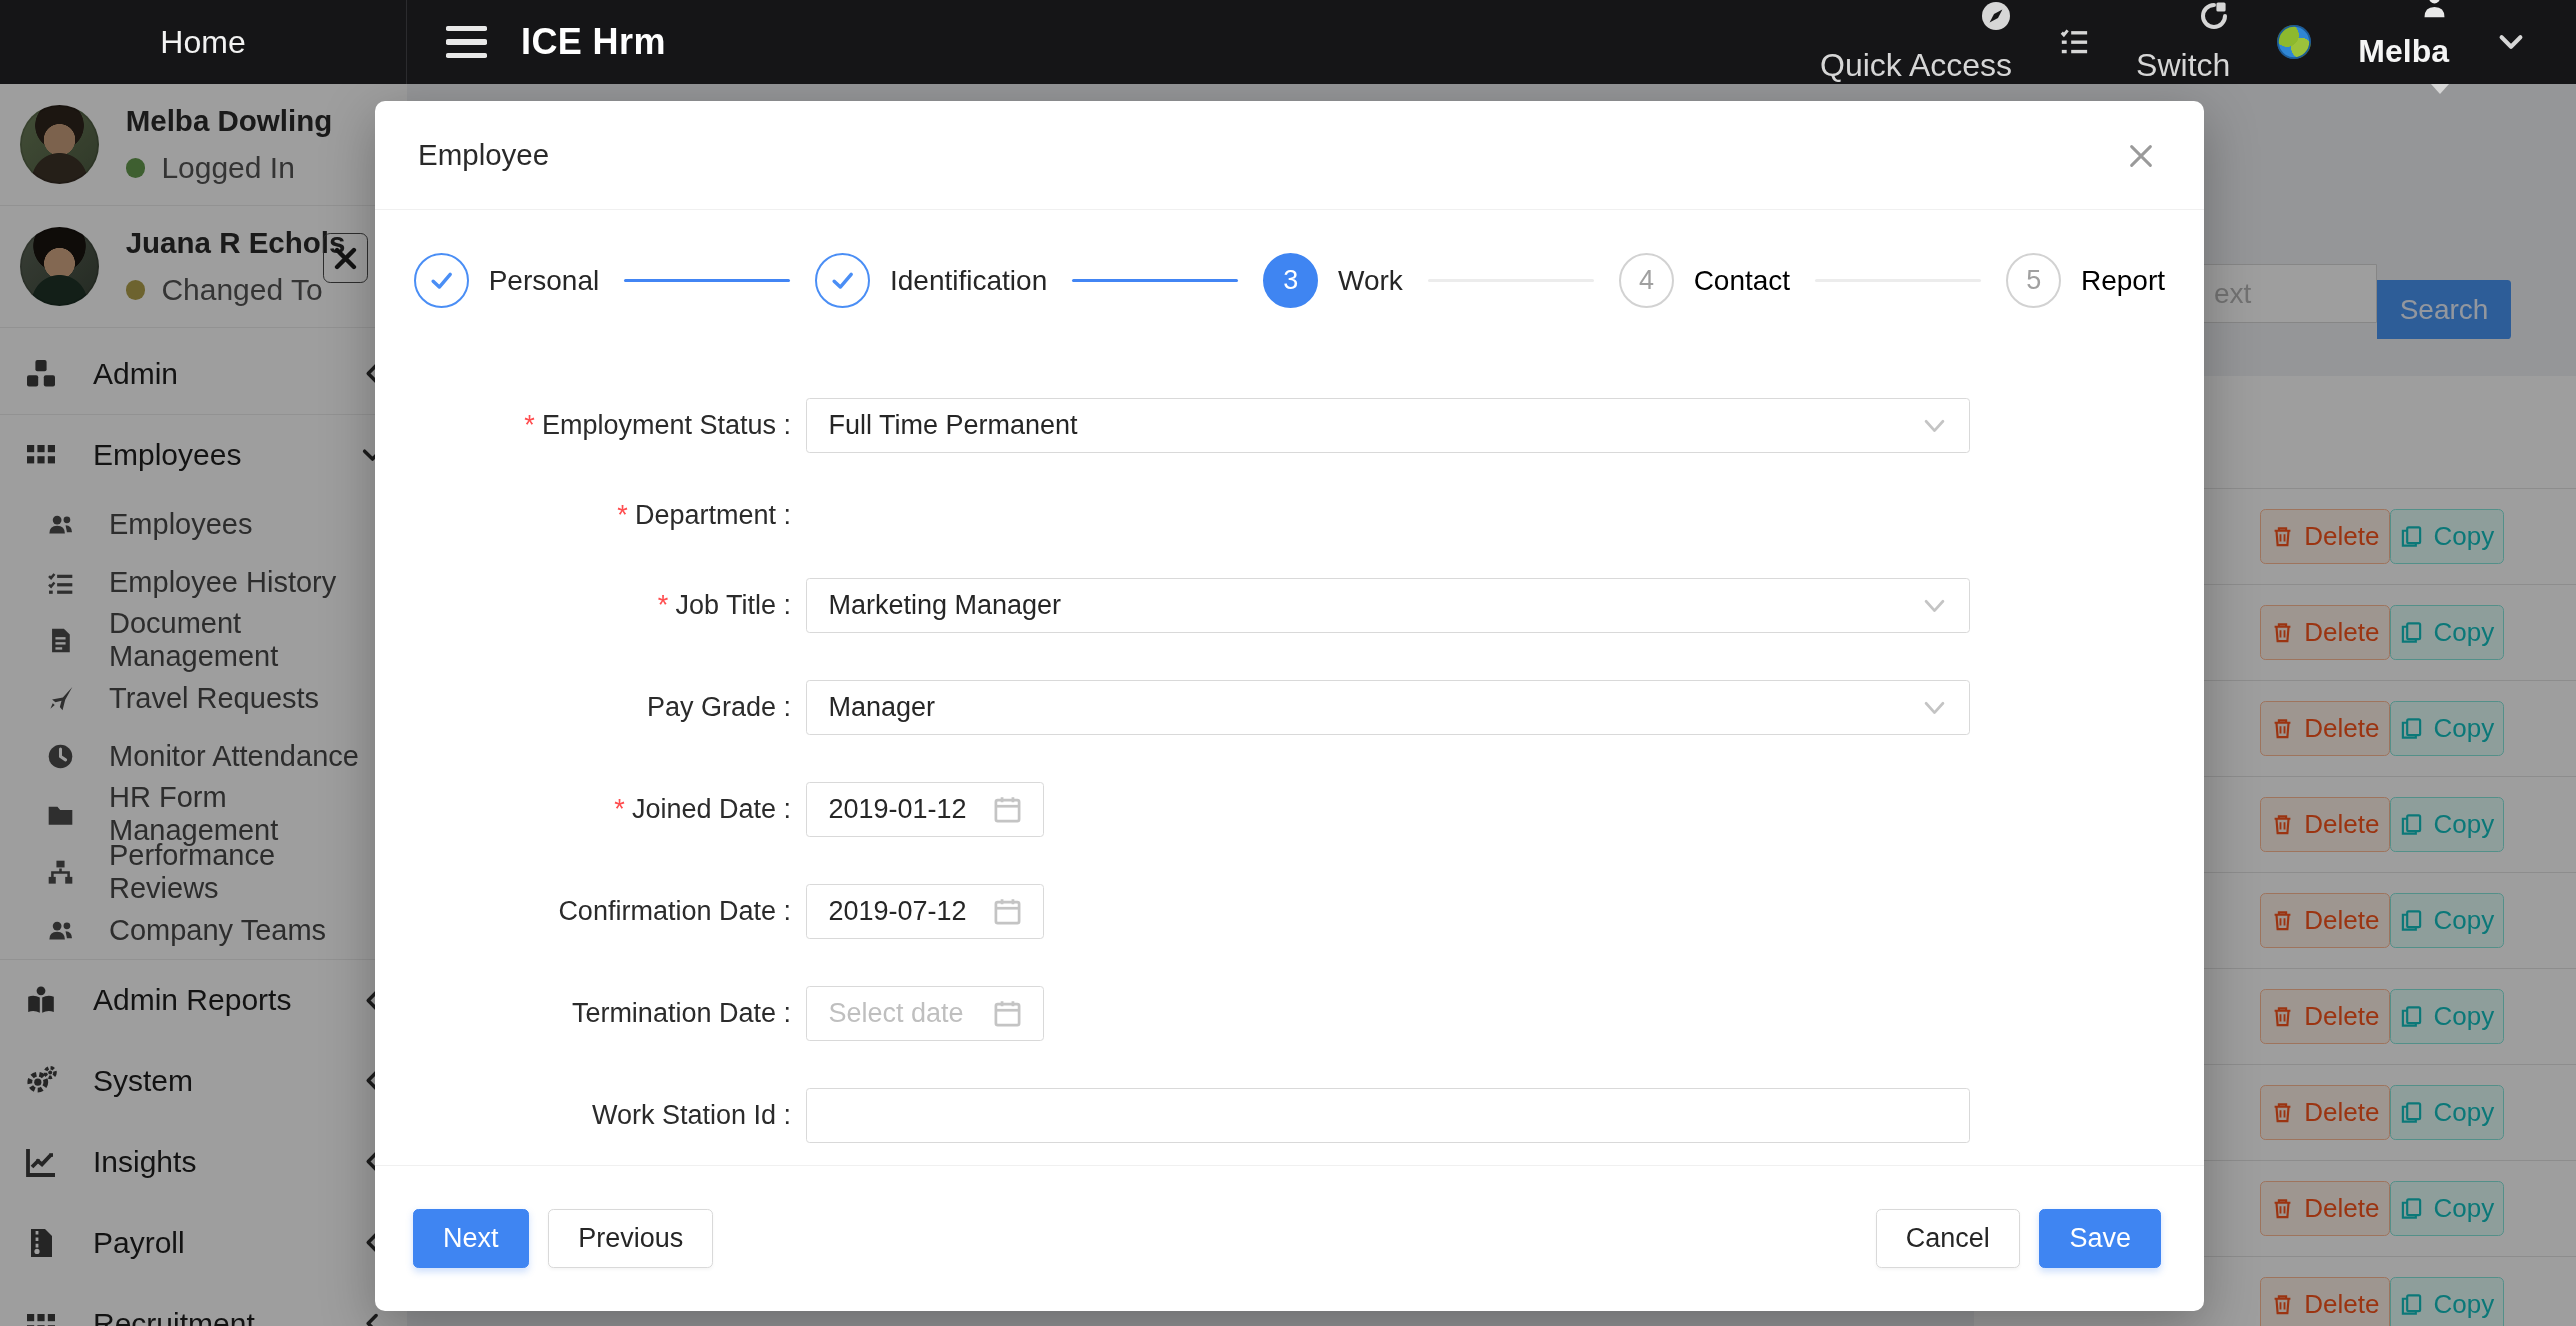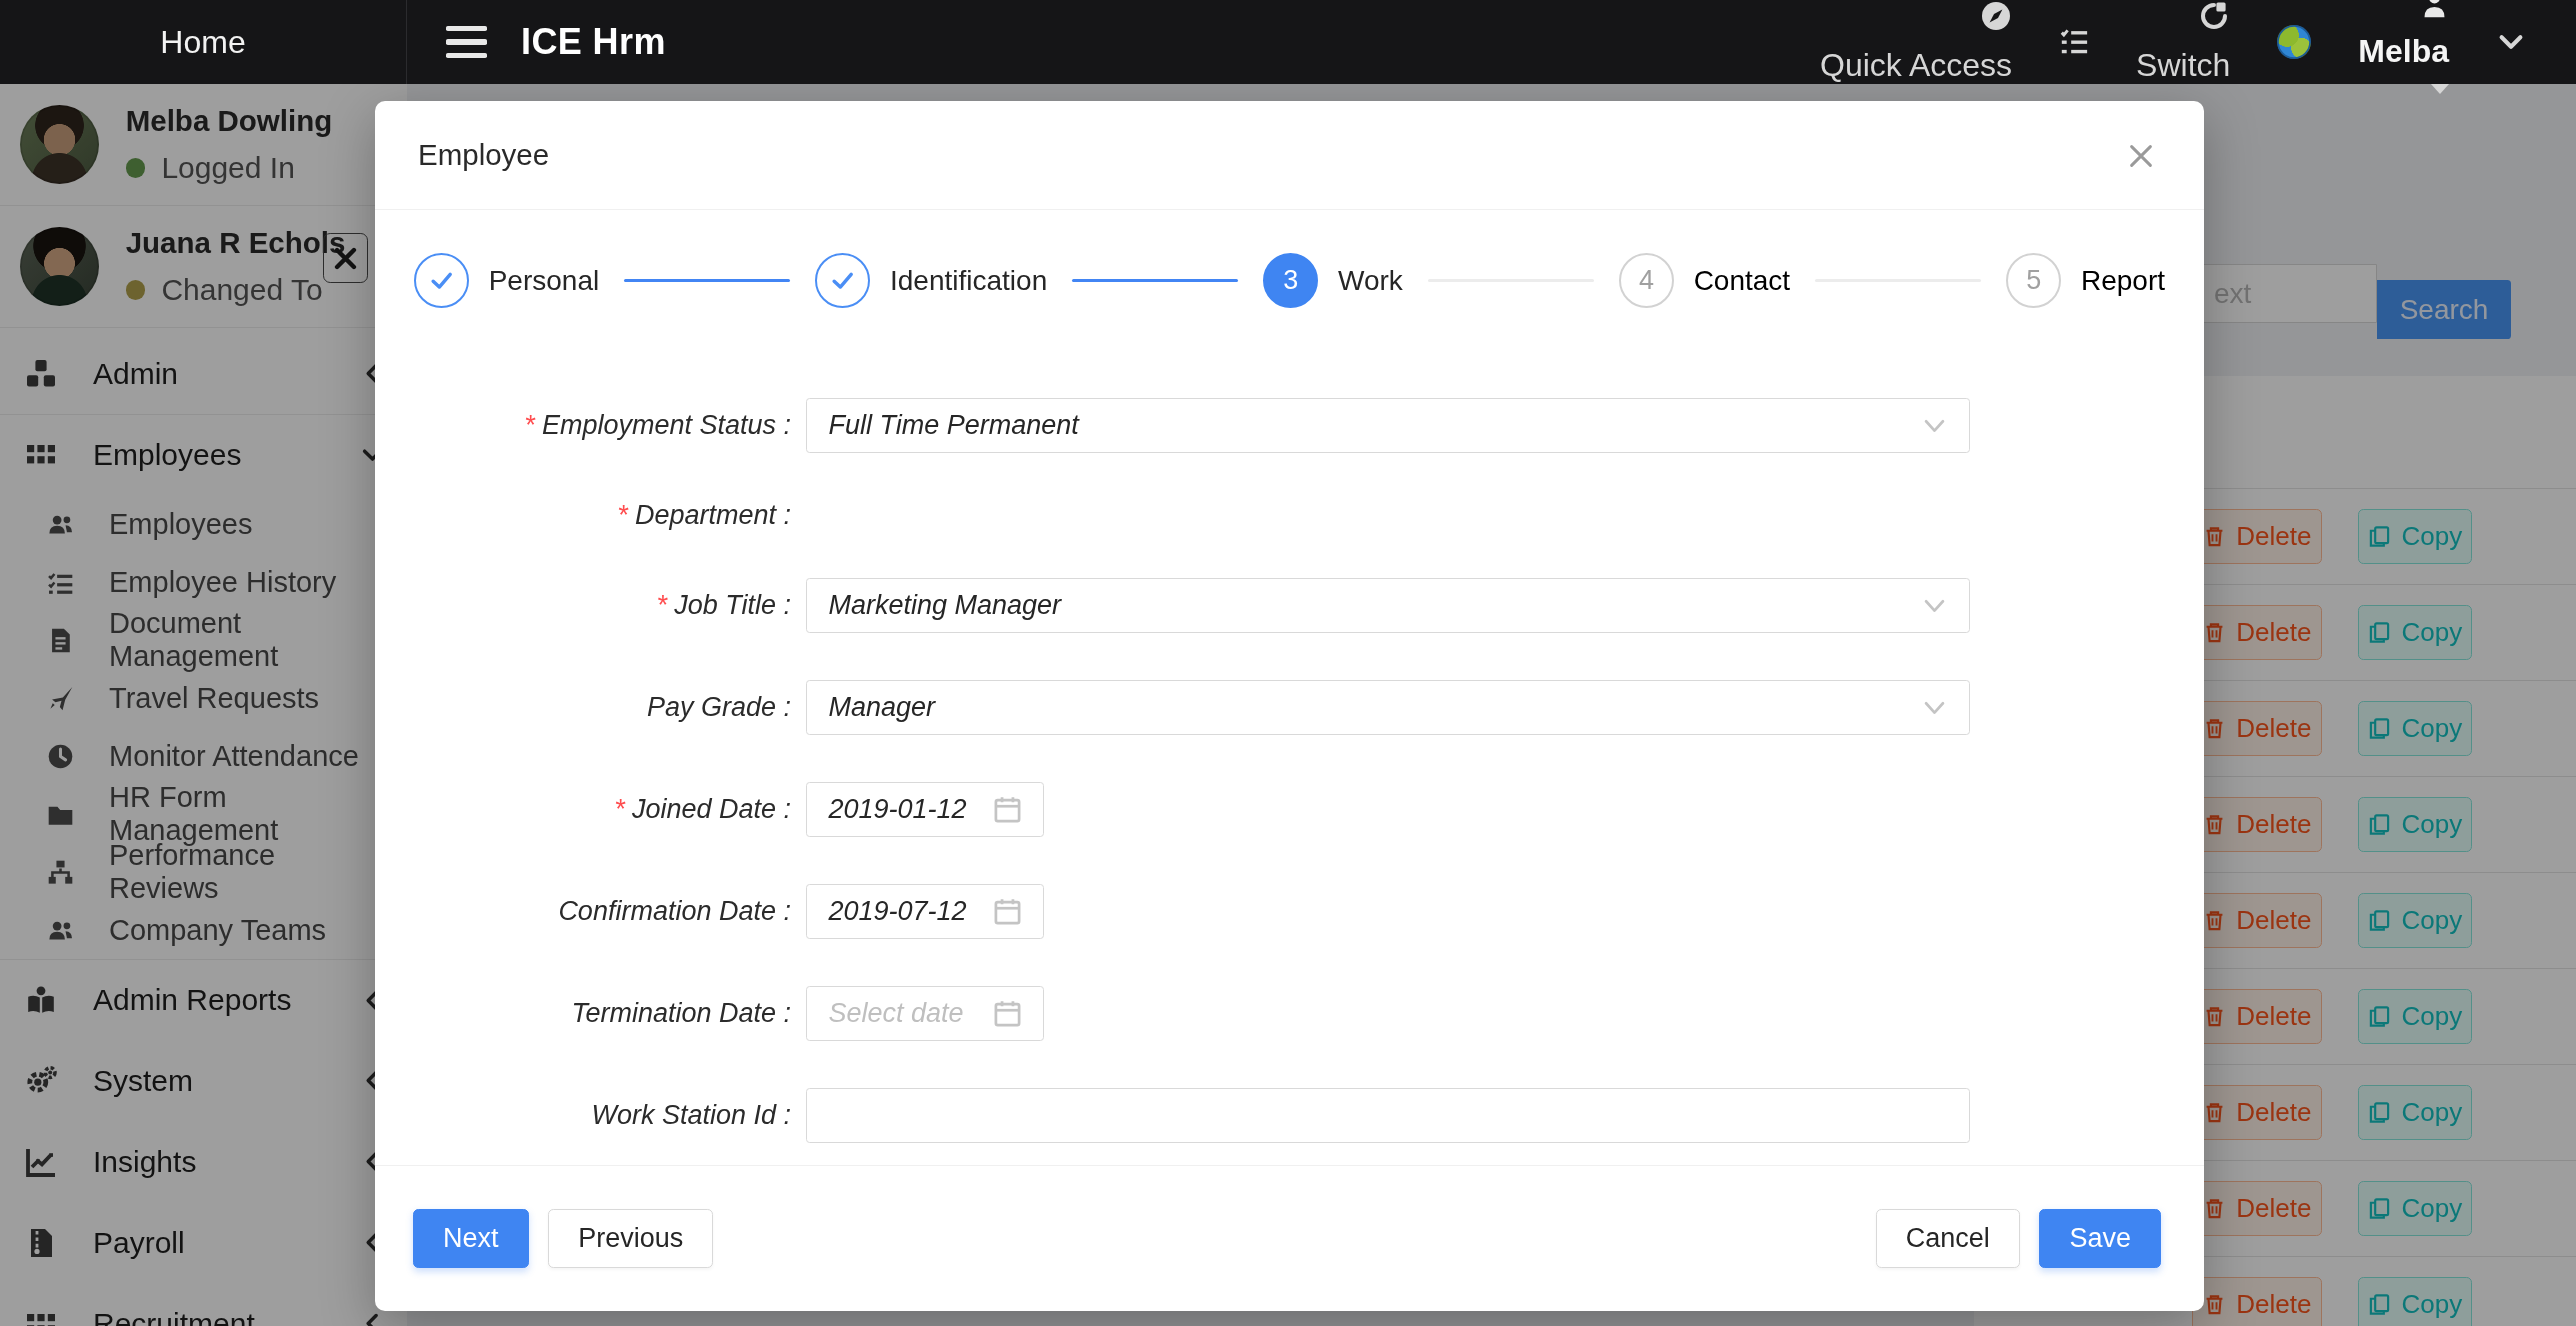--- a/index.html
+++ b/index.html
@@ -104,21 +104,21 @@
     position:absolute; left:1970px; top:196px; width:134px; height:59px;
     background:#4a97f5; color:#eef4ff; font-size:28px; border:none; border-radius:0 3.6px 3.6px 0;
     display:flex; align-items:center; justify-content:center; cursor:pointer;
   }
   .bg-table {
     position:absolute; left:1567px; top:292px; right:0; bottom:0; background:#ffffff;
   }
   .bg-table .spacer { height:112px; }
   .bg-row {
     height:96px; border-top:1.8px solid #e4e4e4;
-    display:flex; align-items:center; justify-content:flex-end; gap:36px; padding-right:104px;
+    display:flex; align-items:center; justify-content:flex-end; padding-right:72px;
   }
   .pill-btn {
     height:55px; border-radius:5.4px; font-size:26px;
     display:inline-flex; align-items:center; justify-content:center; gap:10.7px; cursor:pointer;
   }
   .btn-delete { width:130px; background:#fff2e8; border:1.8px solid #ffbb96; color:#fa541c; }
   .btn-copy   { width:114px; background:#e6fffb; border:1.8px solid #87e8de; color:#13c2c2; }
 
   
   .mask { position:absolute; left:0; top:84px; right:0; bottom:0; background:rgba(0,0,0,0.38); z-index:10; }
@@ -151,21 +151,21 @@
   .step-circle.finish { border:2.7px solid #4a8ef5; color:#4a8ef5; background:#fff; }
   .step-circle.active { background:#3f85f2; color:#fff; border:2.7px solid #3f85f2; }
   .step-circle.wait { border:2.7px solid #d2d2d2; color:#a0a0a0; background:#fff; }
   .step-label { font-size:28px; color:#262626; }
   .step-label.wait { color:#000000; }
   .step-line { flex:1; height:3.6px; border-radius:1.8px; margin:0 25px; }
   .step-line.blue { background:#4285f4; }
   .step-line.gray { background:#ececec; }
 
   .modal-body { flex:1; padding-top:47px; overflow:hidden; }
-  .form-row { display:flex; align-items:center; margin-bottom:47px;font-style:italic; }
+  .form-row { display:flex; align-items:center; margin-bottom:47px; }
   .form-label {
     width:416px; flex:none; text-align:right; font-size:27px; color:#2b2b2b; padding-left:43px;
   }
   .form-label .req { color:#ff4d4f; margin-right:7.2px; font-size:27px; }
   .form-label::after { content:" :"; }
   .control { margin-left:15px; height:55px; background:#fff; border:1.8px solid #d9d9d9;
     border-radius:3.6px; display:flex; align-items:center; padding:0 21.5px; position:relative; }
   .control .value { font-size:27px; color:#262626; }
   .control .value.placeholder { color:#bfbfbf; }
   .control.wide { width:1164px; }

